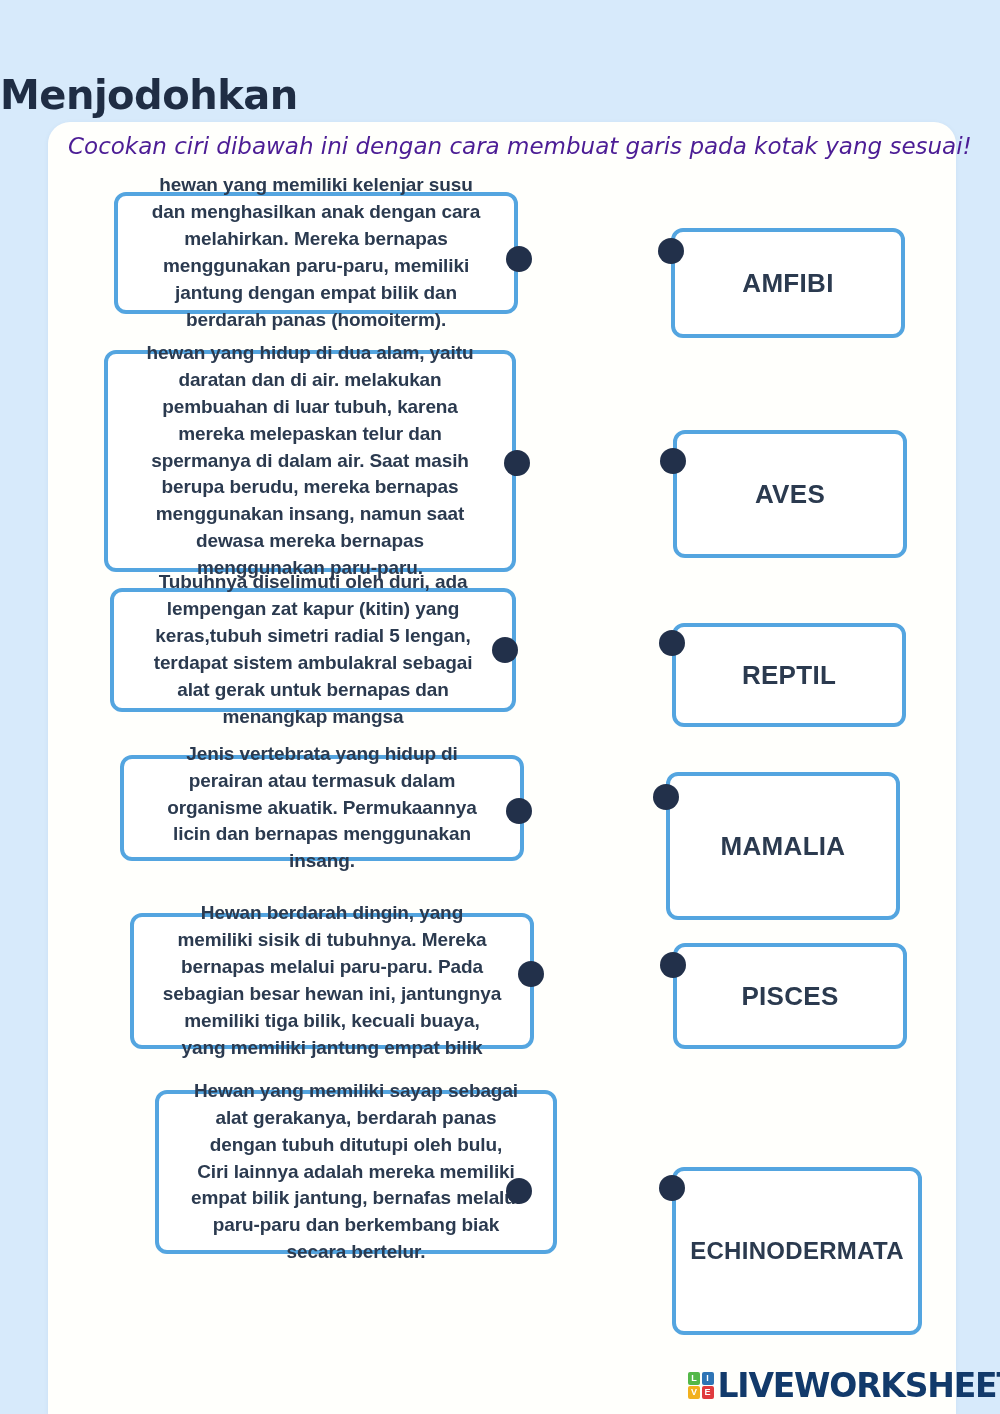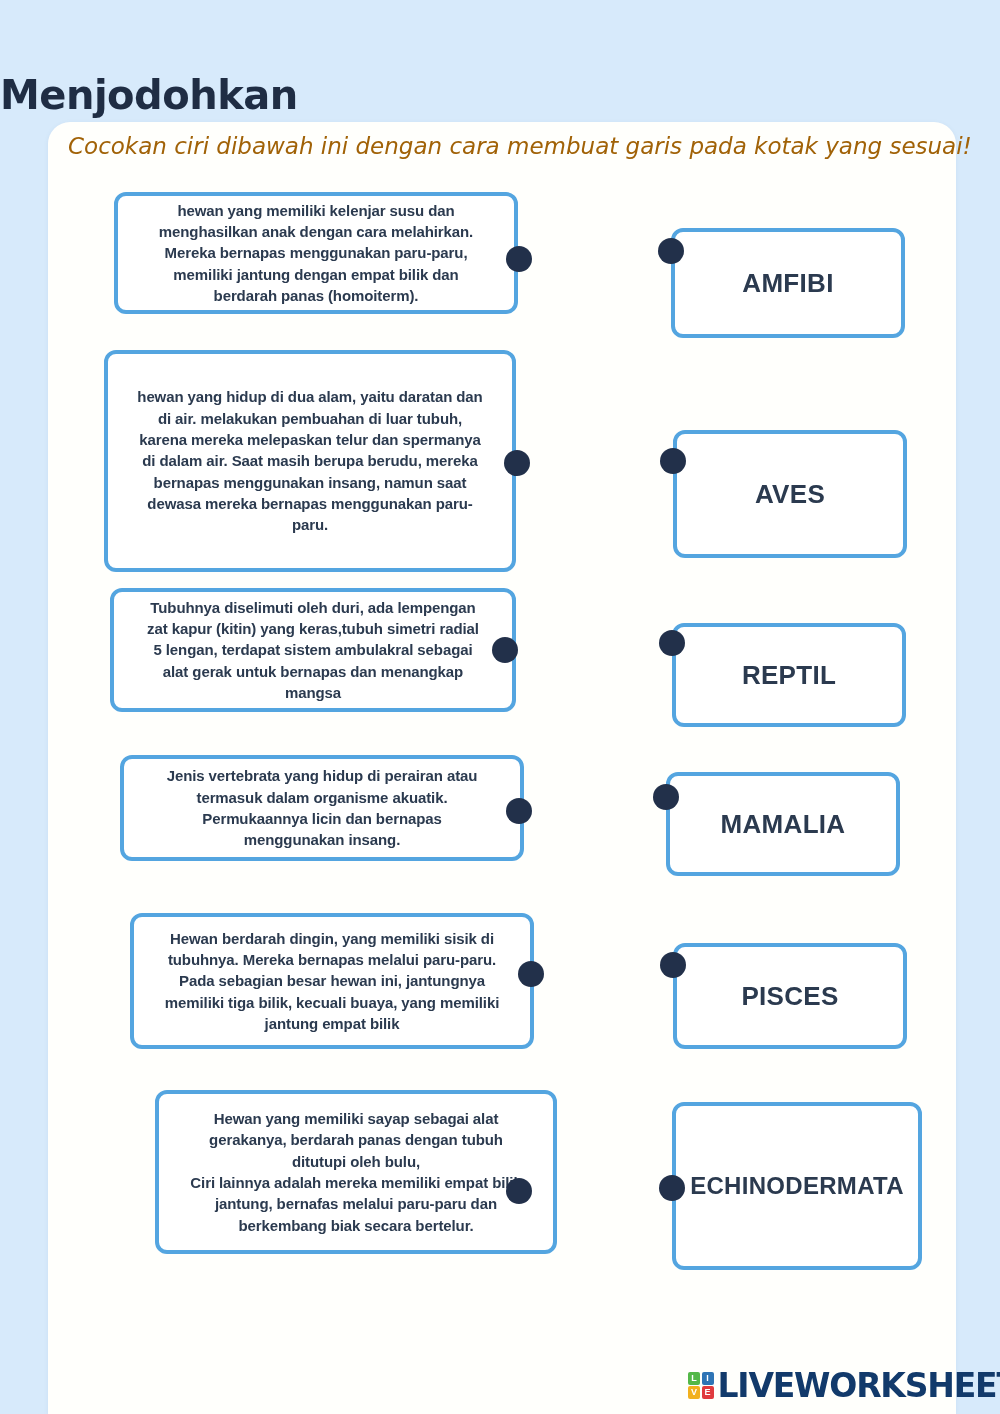--- a/index.html
+++ b/index.html
@@ -43,41 +43,41 @@
   }
 
   .instruction {
     position: absolute;
     top: 133px;
     left: 68px;
     width: 880px;
     font-family: "DejaVu Sans", sans-serif;
     font-size: 23px;
     font-style: italic;
-    color: #a16207;
+    color: #4c1d95;
     z-index: 6;
     white-space: nowrap;
   }
 
   
   .box {
     position: absolute;
     box-sizing: border-box;
     background: #ffffff;
     border: 4px solid #54a5e0;
     border-radius: 12px;
     display: flex;
     align-items: center;
     justify-content: center;
     text-align: center;
     color: #2b3a4f;
     font-weight: bold;
   }
   .clue-box {
-    font-size: 15px;
+    font-size: 19px;
     line-height: 1.42;
     padding: 6px 28px;
     letter-spacing: -0.1px;
   }
   .answer-box {
     font-size: 26px;
     letter-spacing: 0.3px;
     font-weight: bold;
     margin-top: 32px;
   }
@@ -181,31 +181,31 @@
 <div class="box answer-box" style="left:673px; top:398px; width:234px; height:128px;">
   <span>AVES</span>
 </div>
 <div class="dot" style="left:660px; top:448px;"></div>
 
 <div class="box answer-box" style="left:672px; top:591px; width:234px; height:104px;">
   <span>REPTIL</span>
 </div>
 <div class="dot" style="left:659px; top:630px;"></div>
 
-<div class="box answer-box" style="left:666px; top:740px; width:234px; height:104px;">
+<div class="box answer-box" style="left:666px; top:740px; width:234px; height:148px;">
   <span>MAMALIA</span>
 </div>
 <div class="dot" style="left:653px; top:784px;"></div>
 
 <div class="box answer-box" style="left:673px; top:911px; width:234px; height:106px;">
   <span>PISCES</span>
 </div>
 <div class="dot" style="left:660px; top:952px;"></div>
 
-<div class="box answer-box small" style="left:672px; top:1070px; width:250px; height:168px;">
+<div class="box answer-box small" style="left:672px; top:1135px; width:250px; height:168px;">
   <span>ECHINODERMATA</span>
 </div>
 <div class="dot" style="left:659px; top:1175px;"></div>
 
 <div class="lw-logo">
   <div class="lw-tiles">
     <span class="lw-tile t-l">L</span>
     <span class="lw-tile t-i">I</span>
     <span class="lw-tile t-v">V</span>
     <span class="lw-tile t-e">E</span>

